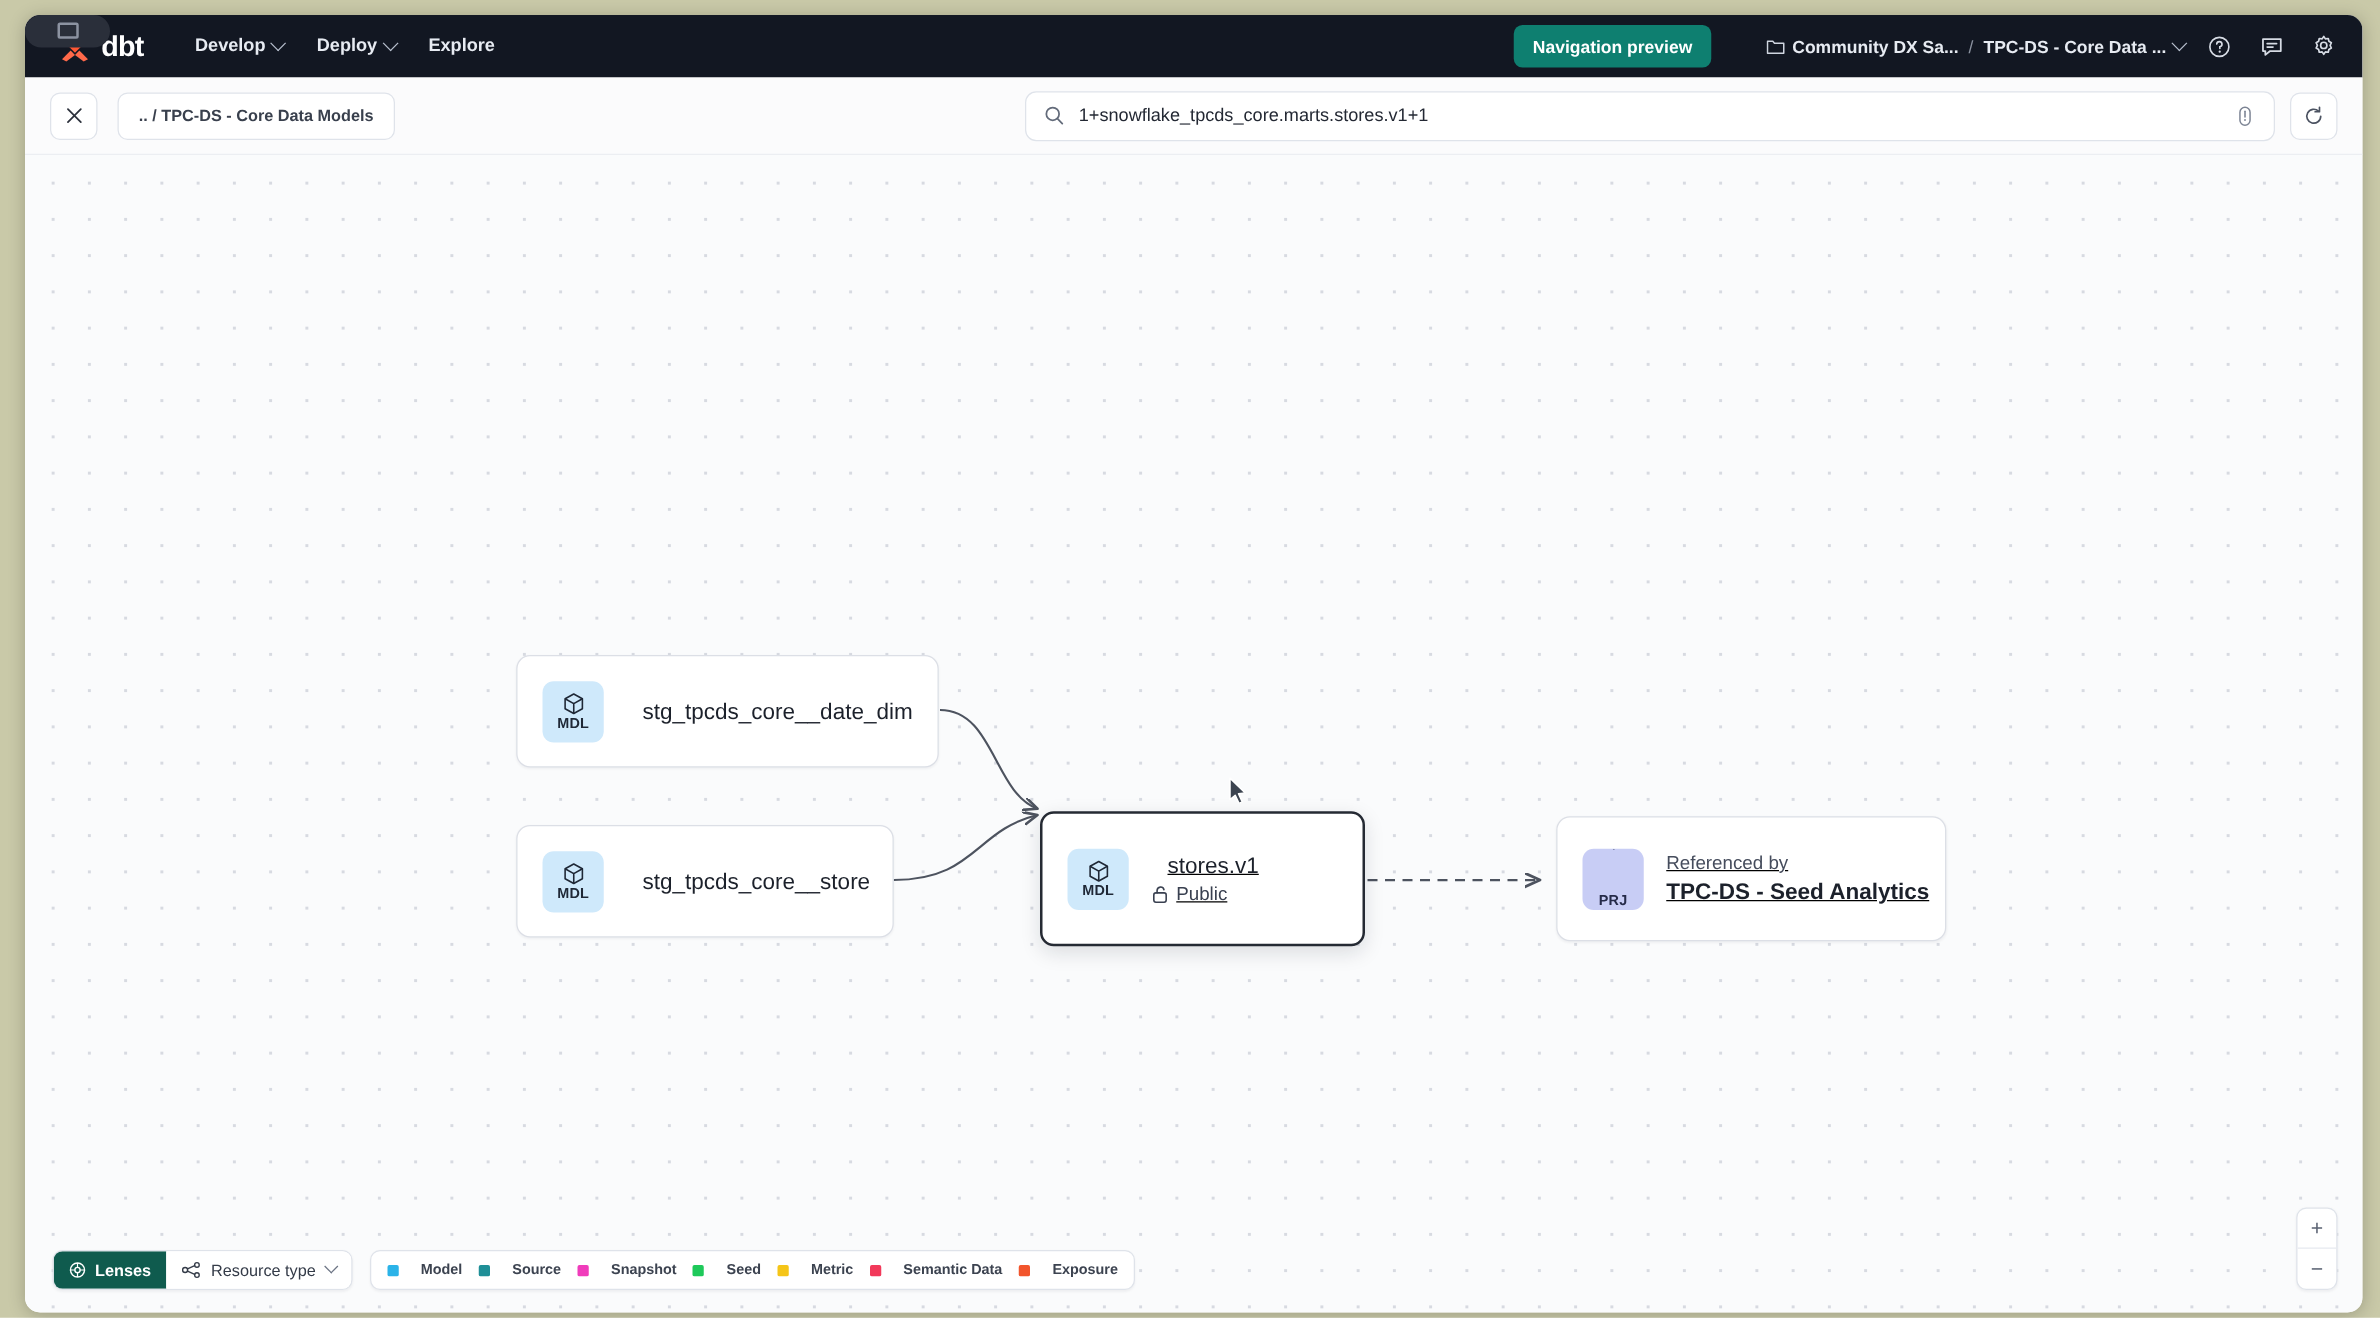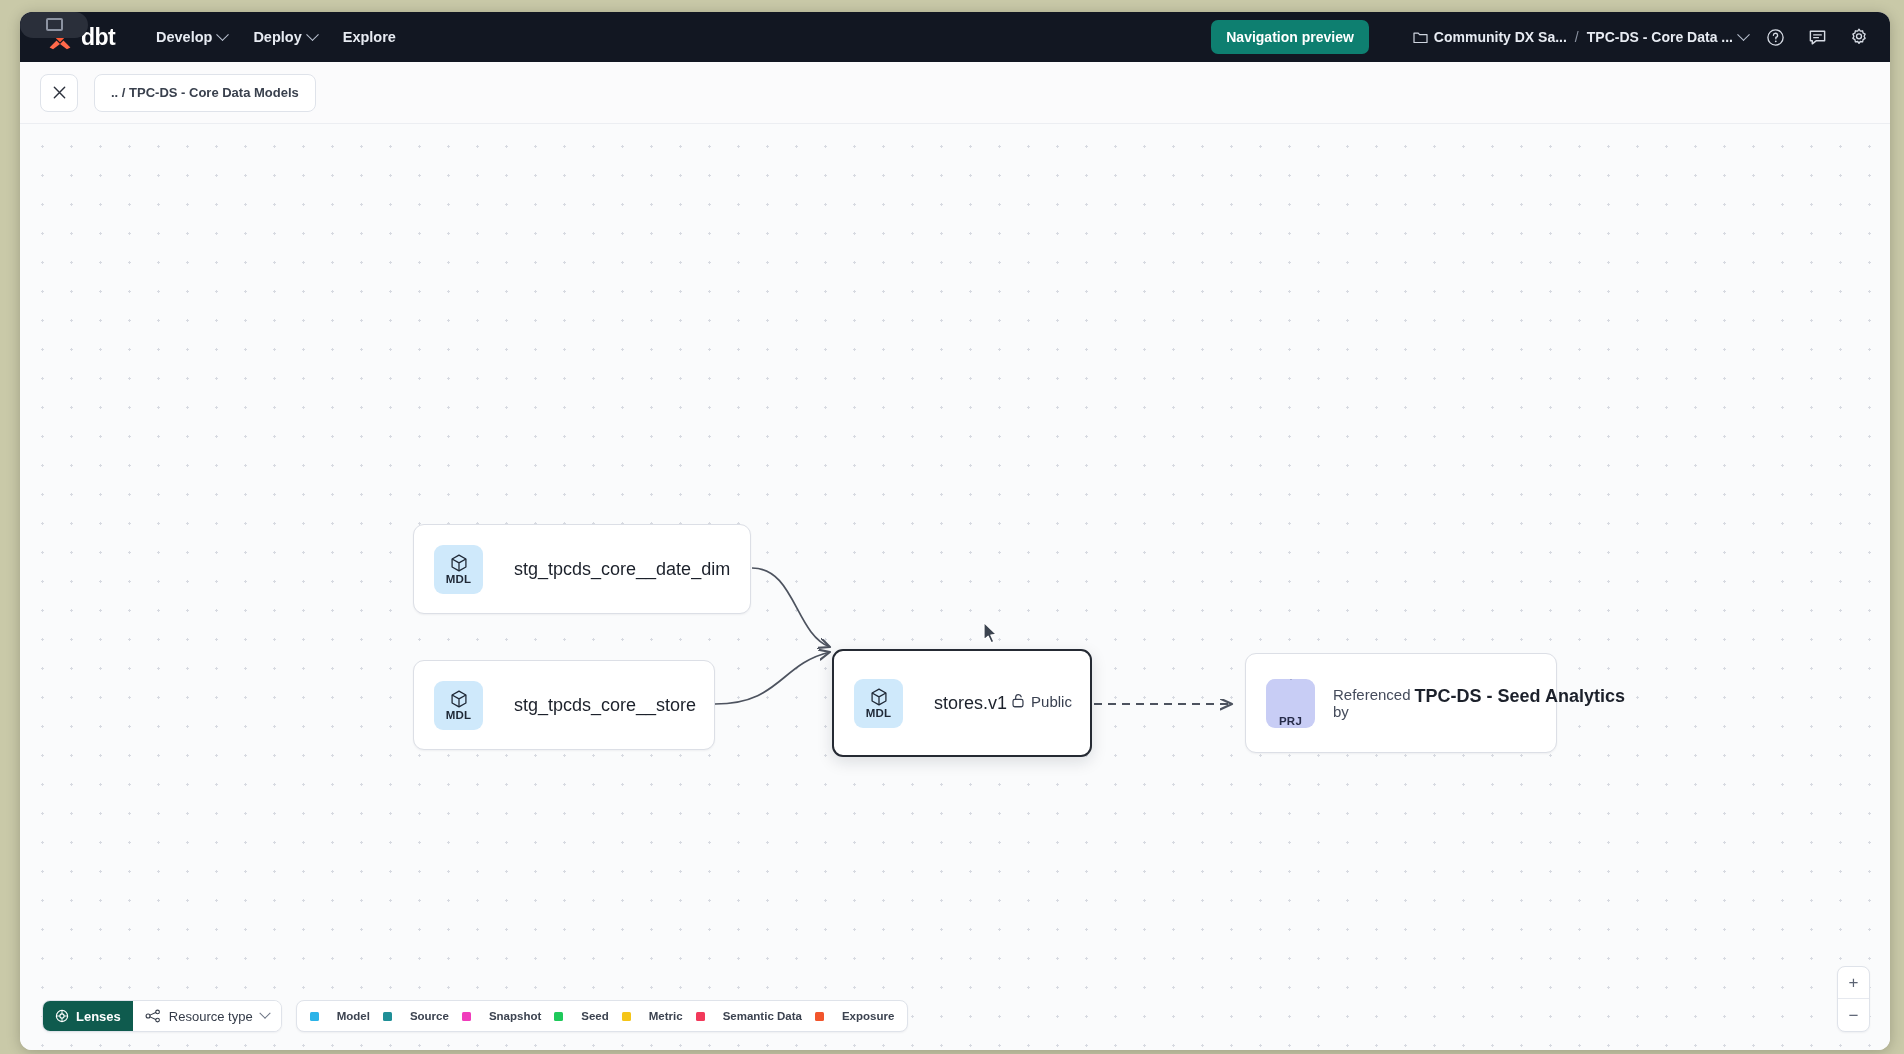--- a/index.html
+++ b/index.html
@@ -125,22 +125,22 @@
   }
   .badge {
     width: 49px; height: 49px; border-radius: 9px;
     display: flex; flex-direction: column; align-items: center; justify-content: center;
     gap: 1px; flex: none;
   }
   .badge-mdl { background: #cfe9fb; color: #1f2836; }
   .badge-prj { background: #c8cdf5; color: #262b49; gap: 36px; }
   .badge-label { font-size: 11.5px; font-weight: 700; letter-spacing: 0.2px; line-height: 1; }
   .node-title { font-size: 18px; color: #1c212b; font-weight: 400; white-space: nowrap; margin-left: 13px; }
-  .node-body { display: flex; flex-direction: row; gap: 4px; }
-  .node-sub { display: flex; align-items: flex-start; gap: 6px; font-size: 15px; color: #394050; }
+  .node-body { display: flex; flex-direction: column; gap: 4px; text-decoration: underline; }
+  .node-sub { display: flex; align-items: center; gap: 6px; font-size: 15px; color: #394050; }
   .node-eyebrow { font-size: 15px; color: #454c5c; }
   .node-strong { font-size: 18px; color: #1c212b; font-weight: 600; white-space: nowrap; }
   .edges { position: absolute; inset: 0; z-index: 1; pointer-events: none; }
 
   .cursor { position: absolute; z-index: 20; pointer-events: none; }
 
   
   .bottombar {
     position: absolute; left: 22px; bottom: 18px;
     display: flex; align-items: center; gap: 14px; z-index: 6;
@@ -255,20 +255,40 @@
 
   <div class="subbar">
     <div class="sq-btn">
       <svg width="15" height="15" viewBox="0 0 16 16">
         <path d="M2.5 2.5l11 11M13.5 2.5l-11 11" stroke="#2c313c" stroke-width="1.5" stroke-linecap="round"></path>
       </svg>
     </div>
 
     <div class="crumb-chip">.. / TPC-DS - Core Data Models</div>
 
+    <div class="search-wrap">
+      <div class="search-box">
+        <svg width="17" height="17" viewBox="0 0 18 18">
+          <circle cx="7.6" cy="7.6" r="5.4" fill="none" stroke="#636b7a" stroke-width="1.5"></circle>
+          <path d="M11.6 11.6l4.1 4.1" stroke="#636b7a" stroke-width="1.5" stroke-linecap="round"></path>
+        </svg>
+        <input class="search-input" type="text" value="1+snowflake_tpcds_core.marts.stores.v1+1" placeholder="Search for a resource" style="">
+        <svg width="18" height="18" viewBox="0 0 20 20">
+          <rect x="5.5" y="2" width="9" height="16" rx="4.5" fill="none" stroke="#7b8393" stroke-width="1.3"></rect>
+          <path d="M10 5.6v5.1" stroke="#7b8393" stroke-width="1.4" stroke-linecap="round"></path>
+          <circle cx="10" cy="13.4" r="0.85" fill="#7b8393"></circle>
+        </svg>
+      </div>
+      <div class="sq-btn">
+        <svg width="18" height="18" viewBox="0 0 20 20">
+          <path d="M16.2 10a6.2 6.2 0 1 1-1.9-4.5" fill="none" stroke="#4b5261" stroke-width="1.5" stroke-linecap="round"></path>
+          <path d="M15.1 2.1v3.9h-3.9" fill="none" stroke="#4b5261" stroke-width="1.5" stroke-linecap="round" stroke-linejoin="round"></path>
+        </svg>
+      </div>
+    </div>
   </div>
 
   <div class="canvas">
 
     <svg class="edges" viewBox="0 0 1870 926" preserveAspectRatio="none">
       <defs>
         <marker id="arrow" markerWidth="8" markerHeight="8" refX="6.6" refY="3" orient="auto">
           <path d="M0 0 L6.6 3 L0 6" fill="none" stroke="#4d535f" stroke-width="1.25" stroke-linecap="round" stroke-linejoin="round"></path>
         </marker>
       </defs>

